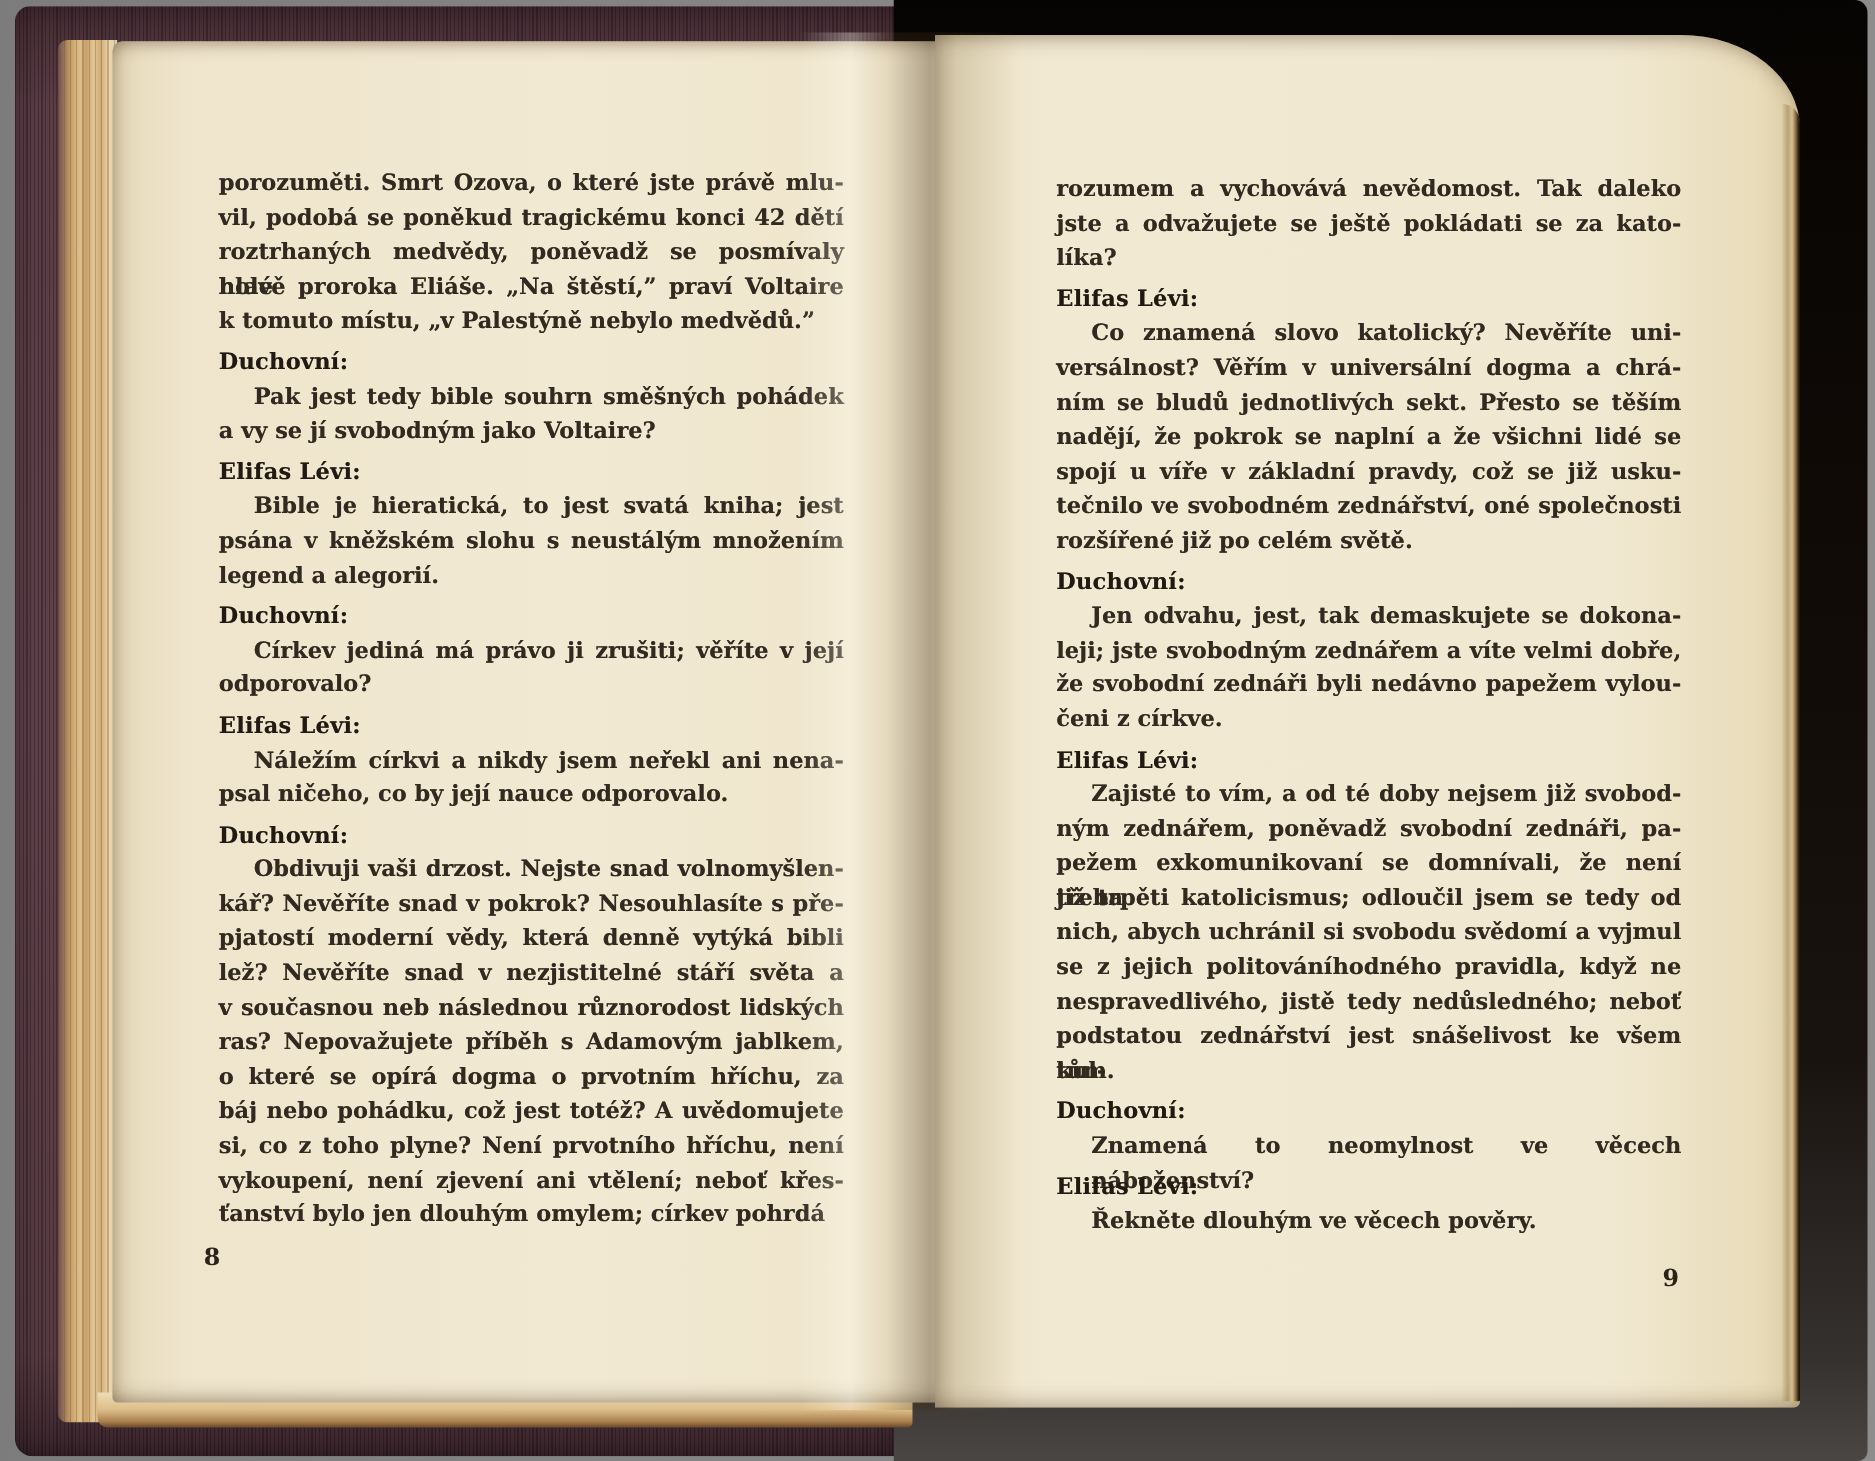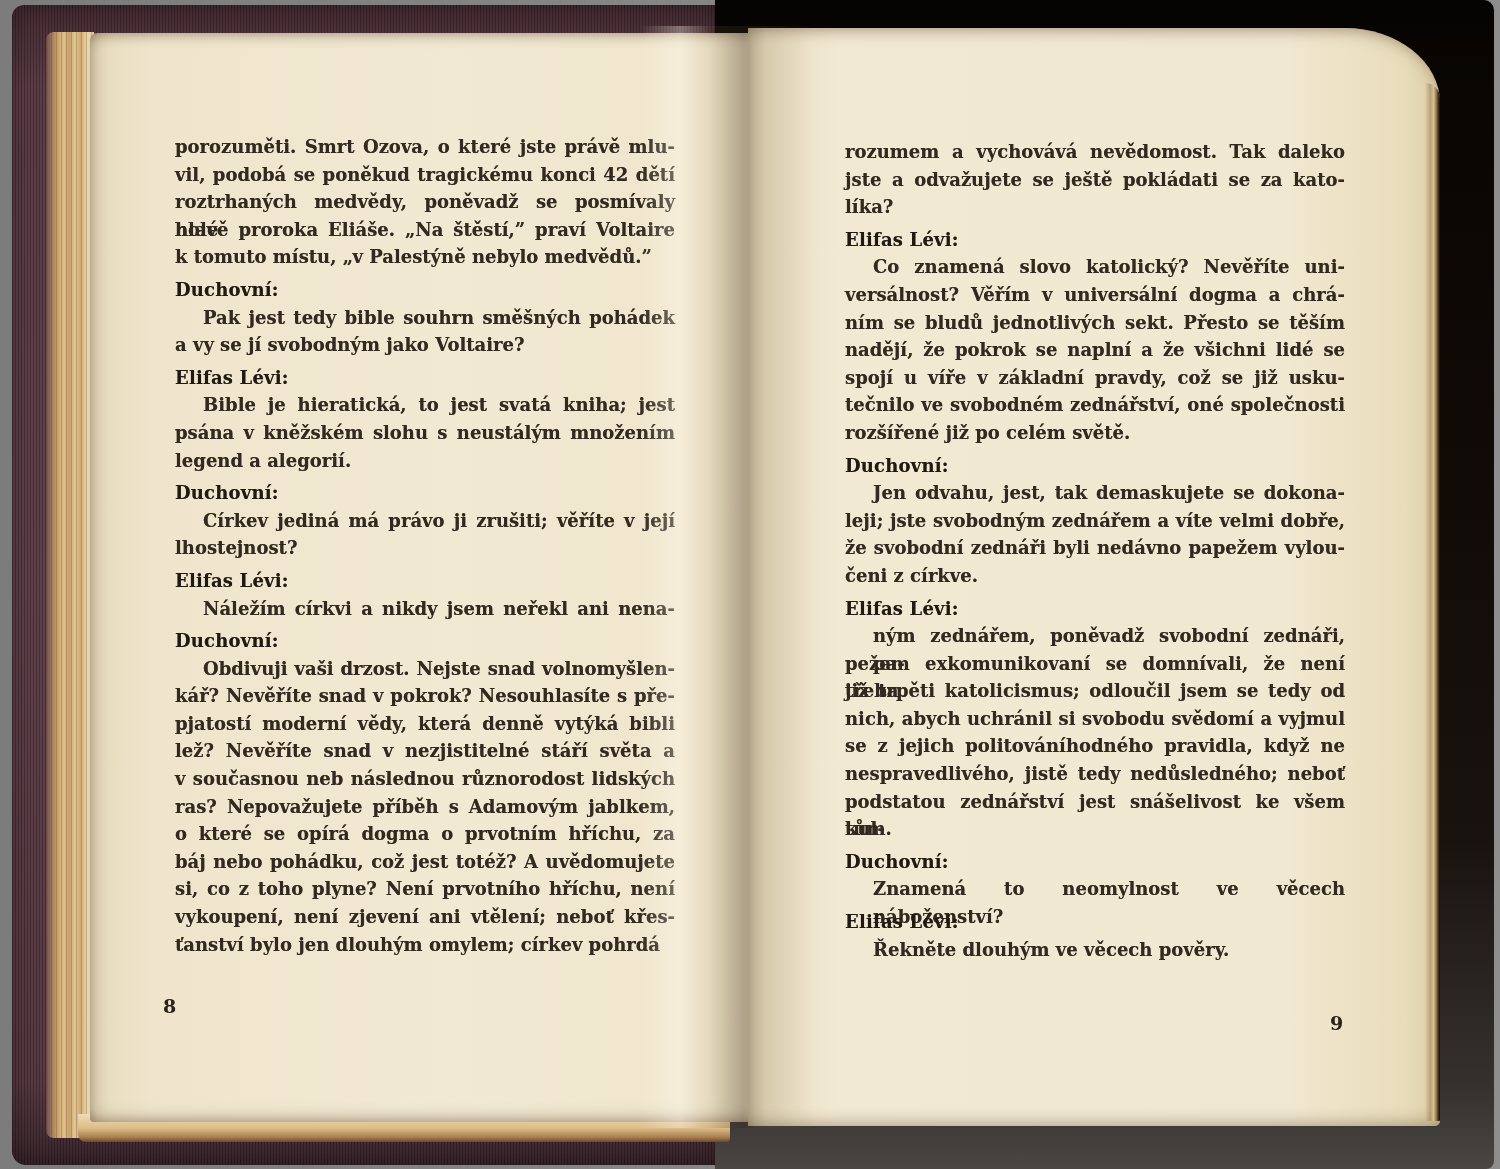--- a/index.html
+++ b/index.html
@@ -78,25 +78,26 @@
         </div>
         <div class="heading">Elifas Lévi:</div>
         <div class="para indent">
           <div class="line">Bible je hieratická, to jest svatá kniha; jest</div>
           <div class="line">psána v kněžském slohu s neustálým množením</div>
           <div class="line last">legend a alegorií.</div>
         </div>
         <div class="heading">Duchovní:</div>
         <div class="para indent">
           <div class="line">Církev jediná má právo ji zrušiti; věříte v její</div>
-          <div class="line last">lhostejnost?</div>
+          <div class="line last">odporovalo?</div>
         </div>
         <div class="heading">Elifas Lévi:</div>
         <div class="para indent">
           <div class="line">Náležím církvi a nikdy jsem neřekl ani nena-</div>
+          <div class="line last">psal ničeho, co by její nauce odporovalo.</div>
         </div>
         <div class="heading">Duchovní:</div>
         <div class="para indent">
           <div class="line">Obdivuji vaši drzost. Nejste snad volnomyšlen-</div>
           <div class="line">kář? Nevěříte snad v pokrok? Nesouhlasíte s pře-</div>
           <div class="line">pjatostí moderní vědy, která denně vytýká bibli</div>
           <div class="line">lež? Nevěříte snad v nezjistitelné stáří světa a</div>
           <div class="line">v současnou neb následnou různorodost lidských</div>
           <div class="line">ras? Nepovažujete příběh s Adamovým jablkem,</div>
           <div class="line">o které se opírá dogma o prvotním hříchu, za</div>
@@ -129,20 +130,21 @@
         </div>
         <div class="heading">Duchovní:</div>
         <div class="para indent">
           <div class="line">Jen odvahu, jest, tak demaskujete se dokona-</div>
           <div class="line">leji; jste svobodným zednářem a víte velmi dobře,</div>
           <div class="line">že svobodní zednáři byli nedávno papežem vylou-</div>
           <div class="line last">čeni z církve.</div>
         </div>
         <div class="heading">Elifas Lévi:</div>
         <div class="para indent">
+          <div class="line">Zajisté to vím, a od té doby nejsem již svobod-</div>
           <div class="line">ným zednářem, poněvadž svobodní zednáři, pa-</div>
           <div class="line">pežem exkomunikovaní se domnívali, že není třeba</div>
           <div class="line">již trpěti katolicismus; odloučil jsem se tedy od</div>
           <div class="line">nich, abych uchránil si svobodu svědomí a vyjmul</div>
           <div class="line">se z jejich politováníhodného pravidla, když ne</div>
           <div class="line">nespravedlivého, jistě tedy nedůsledného; neboť</div>
           <div class="line">podstatou zednářství jest snášelivost ke všem kul-</div>
           <div class="line last">tům.</div>
         </div>
         <div class="heading">Duchovní:</div>

